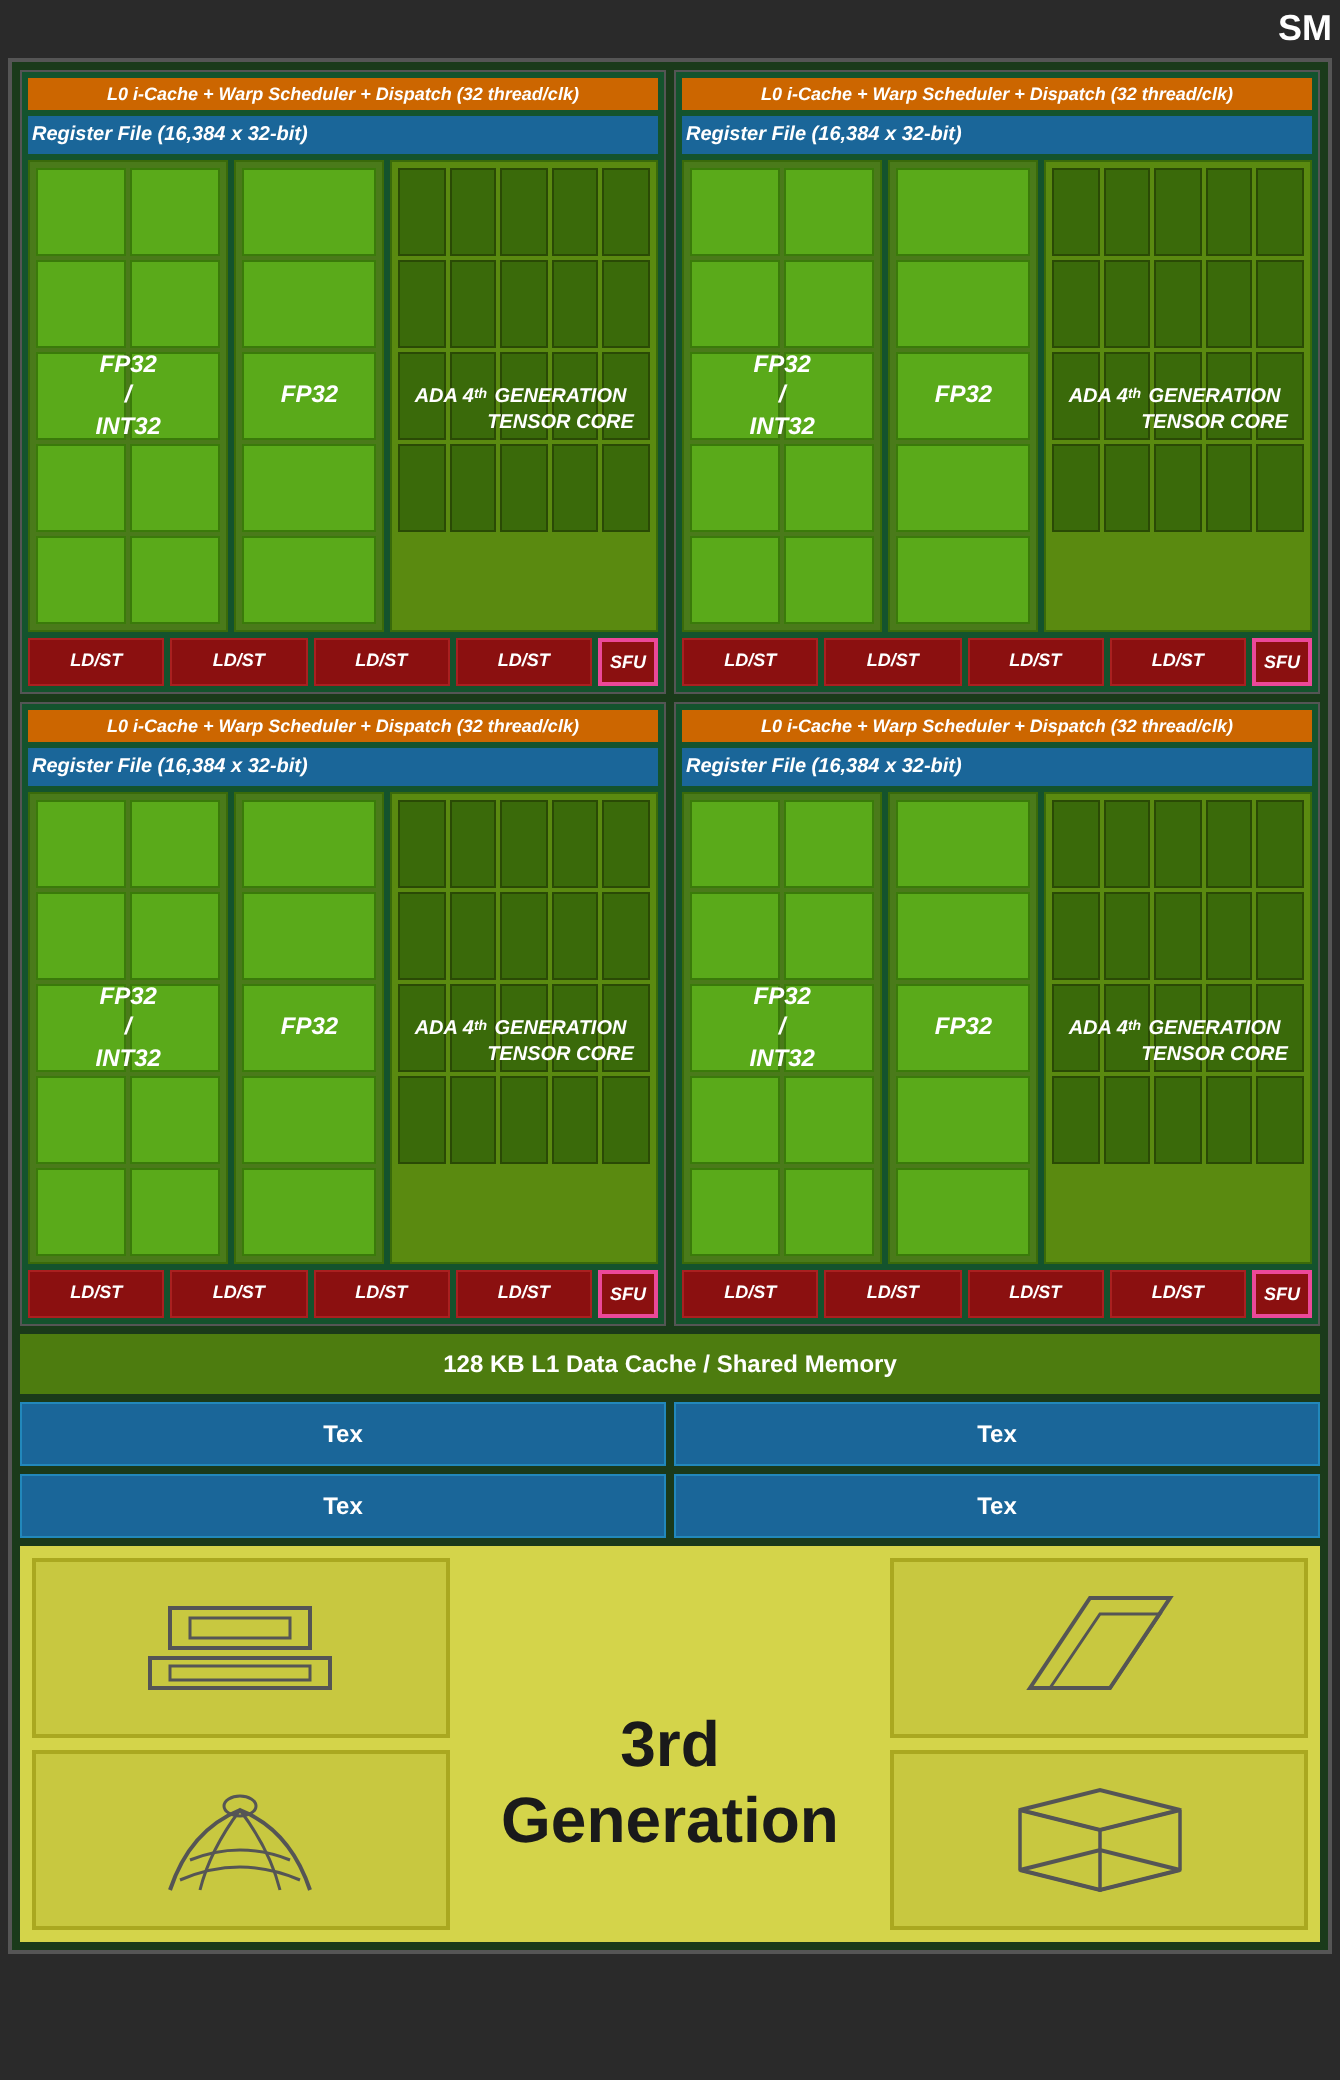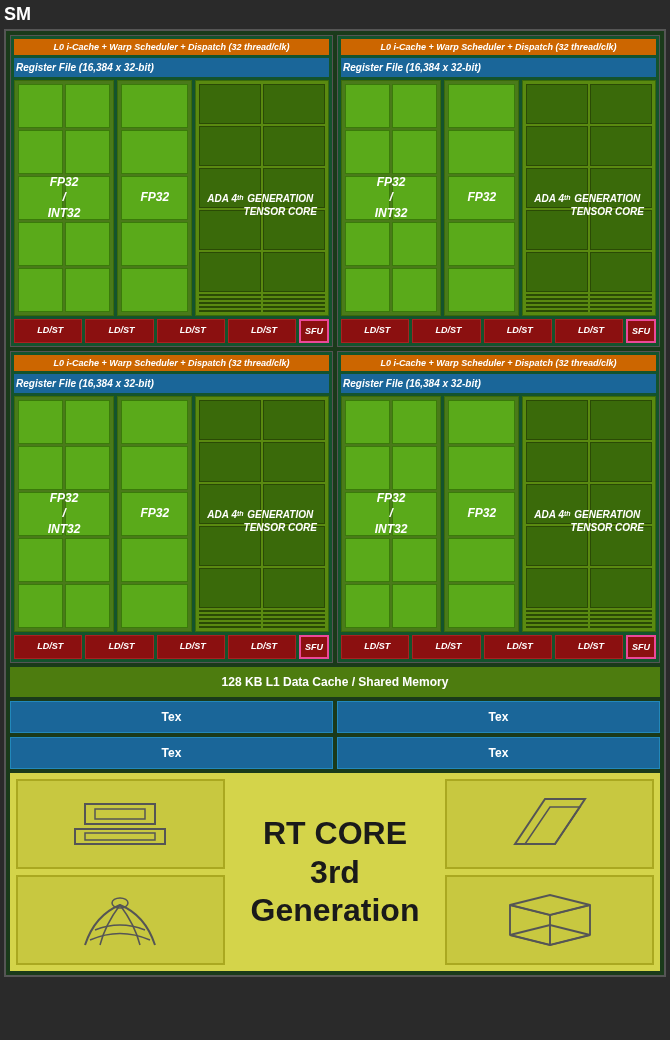--- a/index.html
+++ b/index.html
@@ -9,20 +9,21 @@
       background: #2a2a2a;
       font-family: Arial, sans-serif;
       padding: 4px;
     }
 
     .sm-label {
       color: white;
       font-size: 18px;
       font-weight: bold;
       margin-bottom: 4px;
+      text-align: right;
     }
 
     .outer-container {
       background: #1a3a1a;
       border: 2px solid #555;
       padding: 4px;
     }
 
     .quadrants-grid {
       display: grid;
@@ -88,21 +89,21 @@
       gap: 2px;
       padding: 3px;
     }
 
     .col-tensor {
       flex: 1.5;
       background: #5a8a10;
       border: 1px solid #3a6a0a;
       position: relative;
       display: grid;
-      grid-template-columns: repeat(2, 1fr);
+      grid-template-columns: repeat(5, 1fr);
       grid-template-rows: repeat(5, 1fr);
       gap: 2px;
       padding: 3px;
     }
 
     .cell {
       background: #5aaa1a;
       border: 1px solid #3a7a0a;
     }
 
@@ -130,22 +131,22 @@
       display: flex;
       gap: 3px;
       margin-top: 2px;
     }
 
     .ldst-btn {
       background: #8B1010;
       color: white;
       font-size: 9px;
       font-weight: bold;
-      text-align: right;
-      padding: 5px 18px;
+      text-align: center;
+      padding: 5px 8px;
       flex: 1;
       border: 1px solid #aa2020;
     }
 
     .sfu-btn {
       background: #8B1010;
       color: white;
       font-size: 9px;
       font-weight: bold;
       text-align: left;
@@ -474,21 +475,21 @@
       <svg width="110" height="70" viewBox="0 0 110 70">
         <rect x="20" y="15" width="70" height="20" fill="none" stroke="#555" stroke-width="2"></rect>
         <rect x="30" y="20" width="50" height="10" fill="none" stroke="#555" stroke-width="1.5"></rect>
         <rect x="10" y="40" width="90" height="15" fill="none" stroke="#555" stroke-width="2"></rect>
         <rect x="20" y="44" width="70" height="7" fill="none" stroke="#555" stroke-width="1.5"></rect>
       </svg>
     </div>
 
     <div class="rt-label-box">
       <div class="rt-core-text">
-        <span>RT CORE</span><br>
+        <br>
         <span>3rd Generation</span>
       </div>
     </div>
 
     <div class="rt-icon-box">
       <svg width="110" height="70" viewBox="0 0 110 70">
 
         <polygon points="20,55 50,10 90,10 60,55" fill="none" stroke="#555" stroke-width="2"></polygon>
         <polygon points="30,55 55,18 85,18 60,55" fill="none" stroke="#555" stroke-width="1.5"></polygon>
         <line x1="20" y1="55" x2="60" y2="55" stroke="#555" stroke-width="2"></line>

